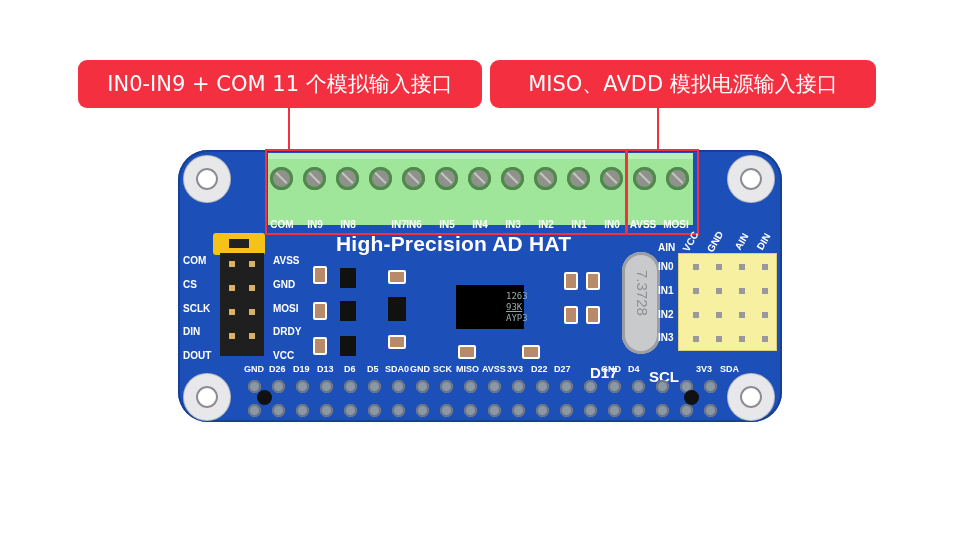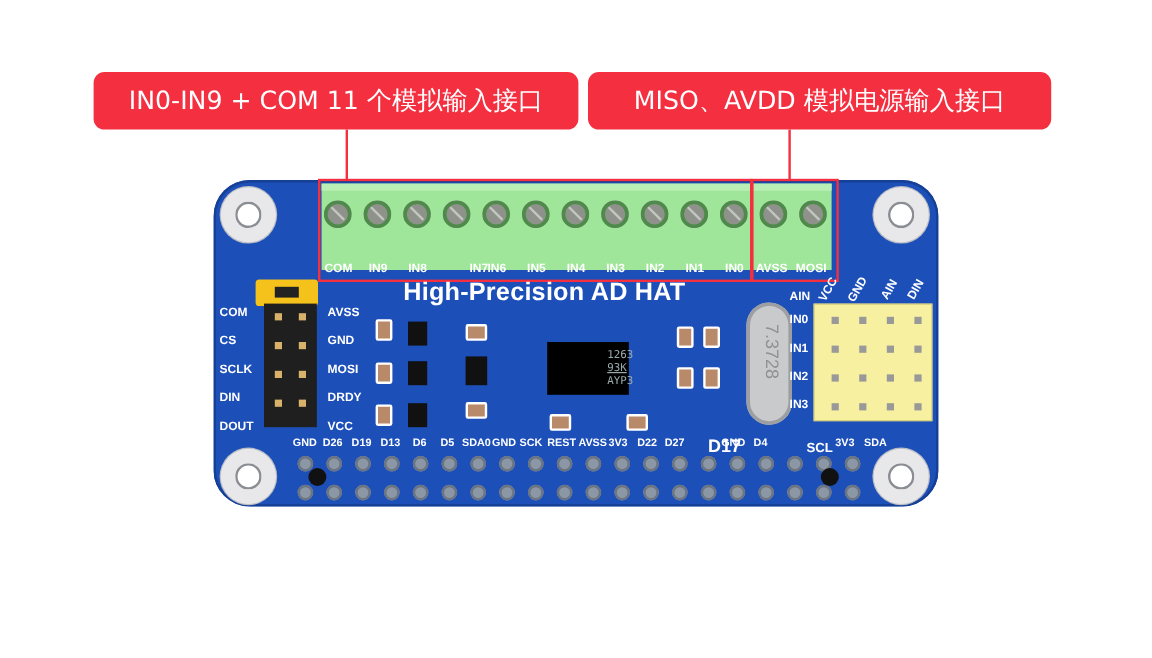--- a/index.html
+++ b/index.html
@@ -162,29 +162,29 @@
 <div>
   <span class="silk" style="left:244px;top:364px;font-size:9px;">GND</span>
   <span class="silk" style="left:269px;top:364px;font-size:9px;">D26</span>
   <span class="silk" style="left:293px;top:364px;font-size:9px;">D19</span>
   <span class="silk" style="left:317px;top:364px;font-size:9px;">D13</span>
   <span class="silk" style="left:344px;top:364px;font-size:9px;">D6</span>
   <span class="silk" style="left:367px;top:364px;font-size:9px;">D5</span>
   <span class="silk" style="left:385px;top:364px;font-size:9px;">SDA0</span>
   <span class="silk" style="left:410px;top:364px;font-size:9px;">GND</span>
   <span class="silk" style="left:433px;top:364px;font-size:9px;">SCK</span>
-  <span class="silk" style="left:456px;top:364px;font-size:9px;">REST</span>
+  <span class="silk" style="left:456px;top:364px;font-size:9px;">MISO</span>
   <span class="silk" style="left:482px;top:364px;font-size:9px;">AVSS</span>
   <span class="silk" style="left:507px;top:364px;font-size:9px;">3V3</span>
   <span class="silk" style="left:531px;top:364px;font-size:9px;">D22</span>
   <span class="silk" style="left:554px;top:364px;font-size:9px;">D27</span>
   <span class="silk" style="left:590px;top:364px;font-size:15px;">D17</span>
   <span class="silk" style="left:601px;top:364px;font-size:9px;">GND</span>
   <span class="silk" style="left:628px;top:364px;font-size:9px;">D4</span>
-  <span class="silk" style="left:649px;top:368px;font-size:11px;margin-left:23px;">SCL</span>
+  <span class="silk" style="left:649px;top:368px;font-size:15px;">SCL</span>
   <span class="silk" style="left:672px;top:364px;font-size:9px;margin-left:48px;">SDA</span>
   <span class="silk" style="left:696px;top:364px;font-size:9px;">3V3</span>
 </div>
 
 <div>
   <div class="gpio" style="left:248px;top:380px;"></div>
   <div class="gpio" style="left:272px;top:380px;"></div>
   <div class="gpio" style="left:296px;top:380px;"></div>
   <div class="gpio" style="left:320px;top:380px;"></div>
   <div class="gpio" style="left:344px;top:380px;"></div>

